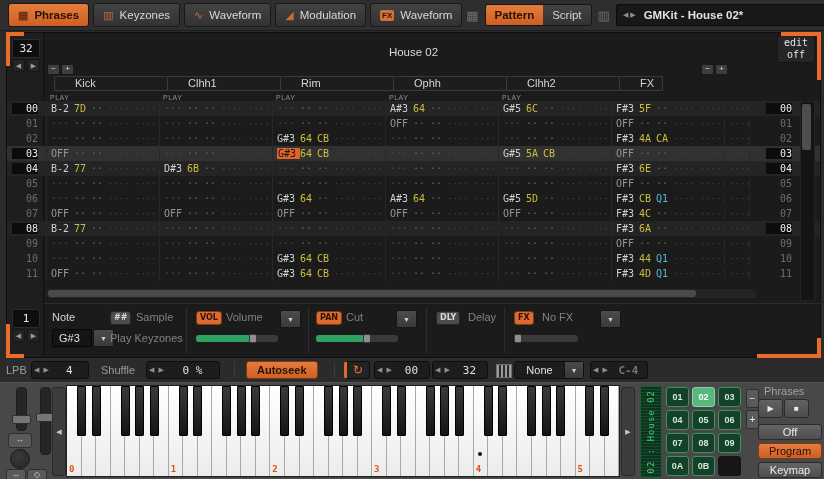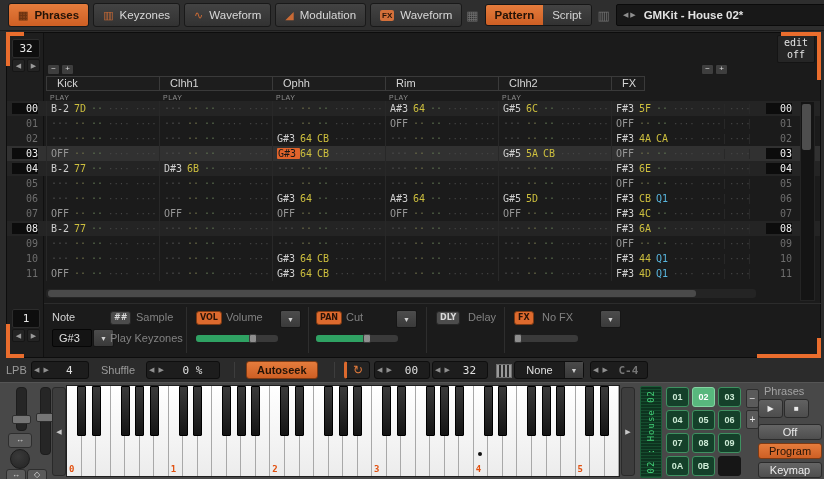--- a/index.html
+++ b/index.html
@@ -40,21 +40,21 @@
   .stepbtns{position:absolute;left:5px;width:28px;display:flex;gap:2px;}
   .stepbtns span{flex:1;font-size:7px;color:#9a9a9a;text-align:center;background:#242424;border:1px solid #161616;border-radius:2px;line-height:11px;}
   .ptitle{position:absolute;left:0;top:13px;width:100%;text-align:center;color:#d8d8d8;font-size:11.5px;}
   .editbadge{position:absolute;right:5px;top:2px;width:36px;background:#262626;border:1px solid #141414;border-radius:2px;
              color:#e3e3e3;font:10px "DejaVu Sans Mono",monospace;text-align:center;line-height:12px;padding:1px 0;}
   .colbtns{position:absolute;display:flex;gap:1px;}
   .colbtns span{width:11px;height:9px;background:#3e3e3e;border:1px solid #1a1a1a;border-radius:2px;color:#dcdcdc;
                 font-size:8px;line-height:8px;text-align:center;}
   .theads{position:absolute;left:39px;top:43px;display:flex;}
   .thead{width:113px;flex:none;}
-  .thead .nm{width:107px;height:13px;background:#1d1d1d;border:1px solid #3a3a3a;color:#d6d6d6;font-size:11px;line-height:13px;padding-left:10px;}
+  .thead .nm{width:107px;height:13px;background:#1d1d1d;border:1px solid #3a3a3a;color:#d6d6d6;font-size:11px;line-height:13px;padding-left:20px;margin-left:8px;}
   .thead .sub{color:#8f8f8f;font-size:7px;letter-spacing:.5px;padding:3px 0 0 4px;}
   .fxhead .nm{width:22px;}
   
   .tgrid{position:absolute;left:0;top:68px;width:100%;}
   .trow{display:flex;height:15px;align-items:center;font:10px "DejaVu Sans Mono",monospace;}
   .trow.beat{background:#242424;}
   .trow.cursorrow{background:#313131;}
   .rn{width:26px;flex:none;text-align:right;color:#6e6e6e;margin-left:5px;}
   .rn.b{color:#f0f0f0;background:#0c0c0c;}
   .rngap{width:8px;flex:none;}
@@ -191,20 +191,21 @@
     <div class="stepbtns" style="top:26px">
         <span>◀</span>
         <span>▶</span>
       </div>
     <div class="numbox" style="top:276px">1</div>
     <div class="stepbtns" style="top:296px">
         <span>◀</span>
         <span>▶</span>
       </div>
 
+    <div class="ptitle">House 02</div>
     <div class="editbadge">
       <div>edit</div>
       <div>off</div>
     </div>
 
     <div class="colbtns" style="left:40px;top:31px">
         <span>−</span>
         <span>+</span>
       </div>
     <div class="colbtns" style="left:694px;top:31px">
@@ -215,25 +216,25 @@
     <div class="theads" id="theads">
         <div class="thead">
           <div class="nm">Kick</div>
           <div class="sub">PLAY</div>
         </div>
         <div class="thead">
           <div class="nm">Clhh1</div>
           <div class="sub">PLAY</div>
         </div>
         <div class="thead">
+          <div class="nm">Rim</div>
+          <div class="sub">PLAY</div>
+        </div>
+        <div class="thead">
           <div class="nm">Ophh</div>
-          <div class="sub">PLAY</div>
-        </div>
-        <div class="thead">
-          <div class="nm">Rim</div>
           <div class="sub">PLAY</div>
         </div>
         <div class="thead">
           <div class="nm">Clhh2</div>
           <div class="sub">PLAY</div>
         </div>
         <div class="thead fxhead">
           <div class="nm">FX</div>
         </div>
       </div>

